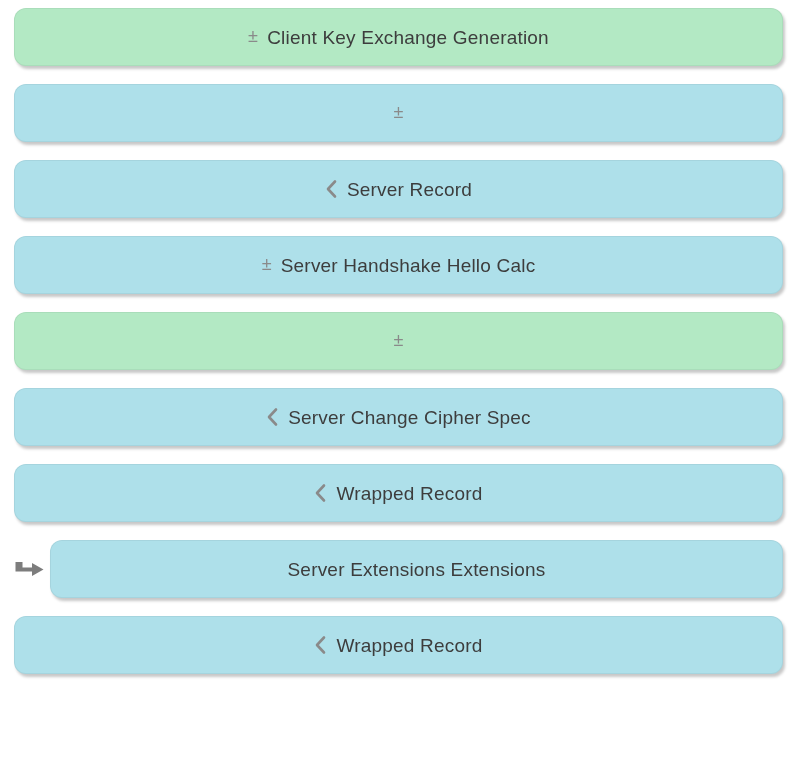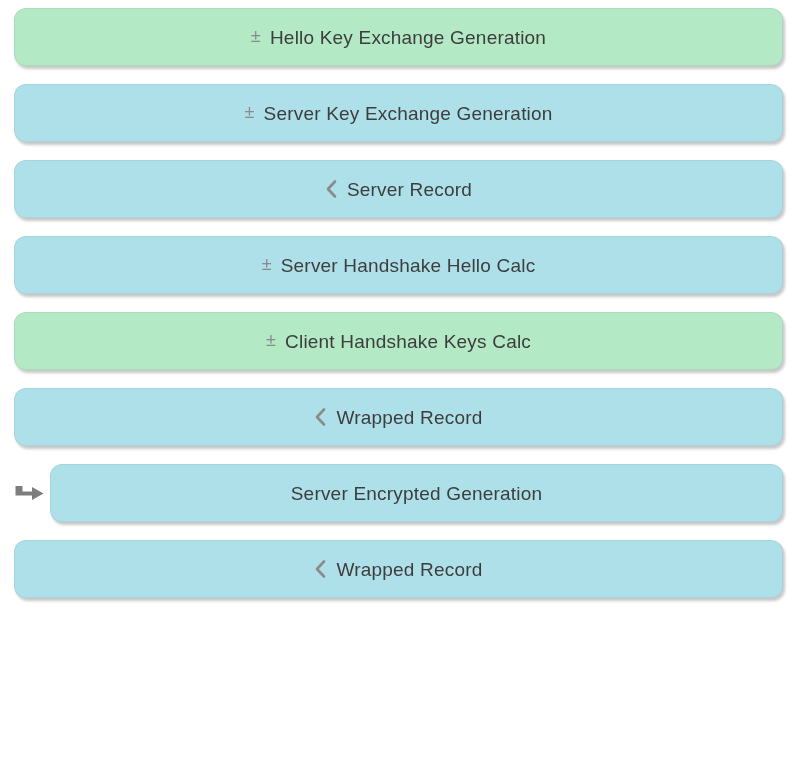--- a/index.html
+++ b/index.html
@@ -63,30 +63,29 @@
 </style>
 </head>
 <body>
 
 <div class="page">
 
     <div class="row">
 
       <div class="record client">
         <span class="icon glyph">±</span>
-        <span class="label">Hello Key Exchange Generation</span>
+        <span class="label">Client Key Exchange Generation</span>
       </div>
     </div>
 
 
     <div class="row">
 
       <div class="record server">
         <span class="icon glyph">±</span>
-        <span class="label">Server Key Exchange Generation</span>
       </div>
     </div>
 
     <div class="row">
 
       <div class="record server">
         <span class="icon">
           <svg width="13" height="20" viewBox="0 0 13 20">
             <polyline points="10,2.5 3,10 10,17.5" fill="none" stroke="#8a8a8a" stroke-width="2.6" stroke-linecap="round" stroke-linejoin="round"></polyline>
           </svg>
@@ -100,24 +99,34 @@
       <div class="record server">
         <span class="icon glyph">±</span>
         <span class="label">Server Handshake Hello Calc</span>
       </div>
     </div>
 
     <div class="row">
 
       <div class="record client">
         <span class="icon glyph">±</span>
-        <span class="label">Client Handshake Keys Calc</span>
       </div>
     </div>
 
+    <div class="row">
+
+      <div class="record server">
+        <span class="icon">
+          <svg width="13" height="20" viewBox="0 0 13 20">
+            <polyline points="10,2.5 3,10 10,17.5" fill="none" stroke="#8a8a8a" stroke-width="2.6" stroke-linecap="round" stroke-linejoin="round"></polyline>
+          </svg>
+        </span>
+        <span class="label">Server Change Cipher Spec</span>
+      </div>
+    </div>
 
     <div class="row">
 
       <div class="record server">
         <span class="icon">
           <svg width="13" height="20" viewBox="0 0 13 20">
             <polyline points="10,2.5 3,10 10,17.5" fill="none" stroke="#8a8a8a" stroke-width="2.6" stroke-linecap="round" stroke-linejoin="round"></polyline>
           </svg>
         </span>
         <span class="label">Wrapped Record</span>
@@ -125,21 +134,21 @@
     </div>
 
     <div class="row">
       <span class="pointer">
         <svg width="31" height="20" viewBox="0 0 31 20">
           <path d="M1.5 3 H8.5 V8.5 H18 V4 L29.5 10.5 L18 17 V12.5 H1.5 Z" fill="#7d7d7d"></path>
         </svg>
       </span>
       <div class="record server">
 
-        <span class="label">Server Encrypted Generation</span>
+        <span class="label">Server Extensions Extensions</span>
       </div>
     </div>
 
     <div class="row">
 
       <div class="record server">
         <span class="icon">
           <svg width="13" height="20" viewBox="0 0 13 20">
             <polyline points="10,2.5 3,10 10,17.5" fill="none" stroke="#8a8a8a" stroke-width="2.6" stroke-linecap="round" stroke-linejoin="round"></polyline>
           </svg>

